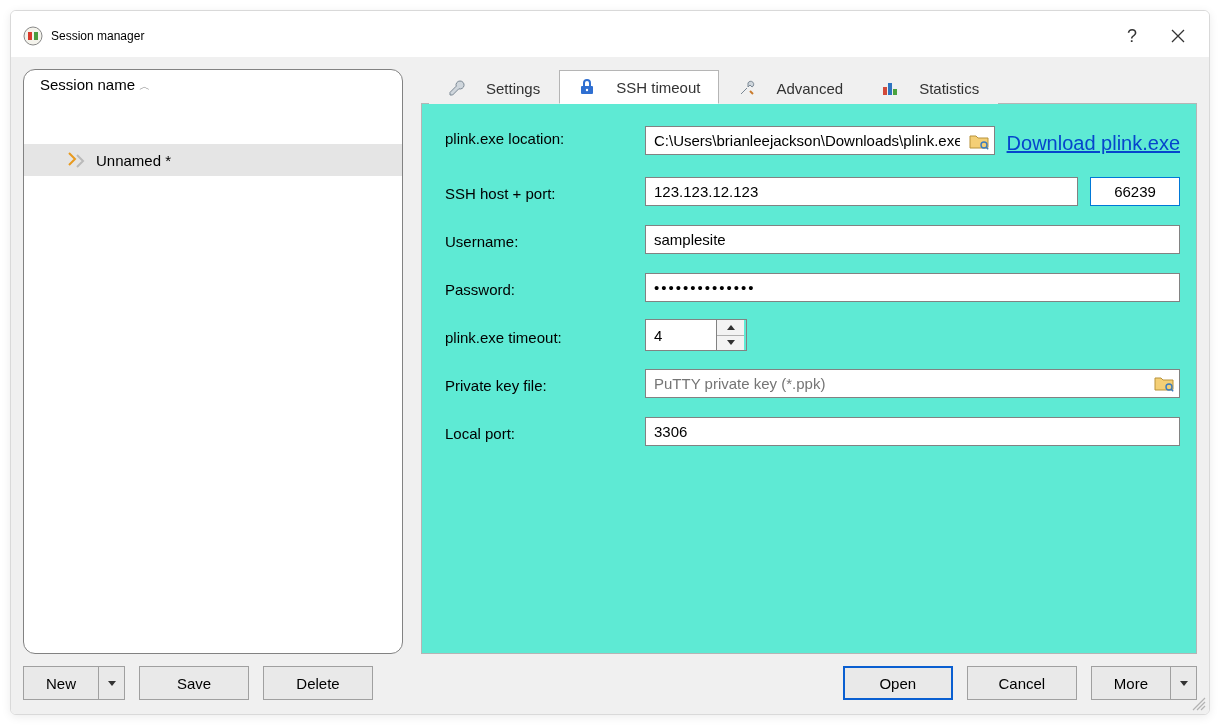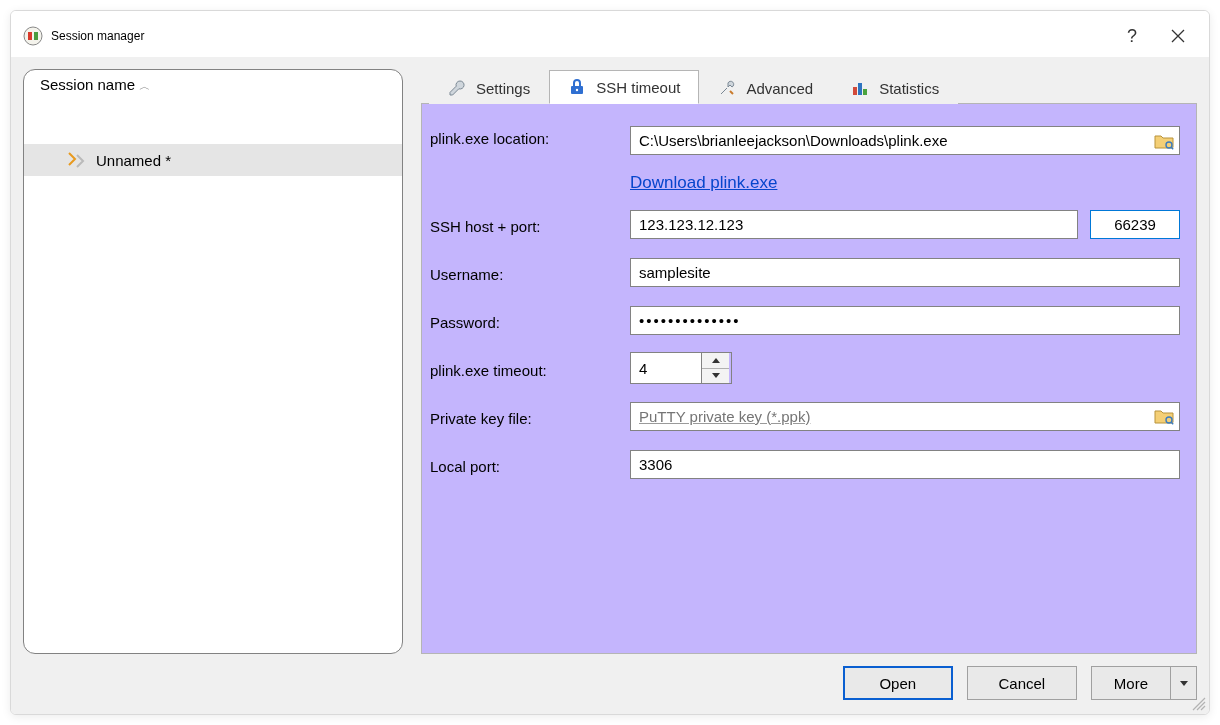--- a/index.html
+++ b/index.html
@@ -108,43 +108,43 @@
   }
   .tabs {
     display: flex;
     align-items: flex-end;
     gap: 0;
     padding-left: 8px;
   }
   .tab {
     display: flex;
     align-items: center;
-    gap: 10px;
+    gap: 20px;
     padding: 7px 18px;
     background: #f0f0f0;
     border: 1px solid transparent;
     border-bottom: none;
     cursor: pointer;
     font-size: 15px;
     position: relative;
     top: 1px;
     color: #333;
   }
   .tab svg { width: 18px; height: 18px; }
   .tab.active {
     background: #fff;
     border: 1px solid #b5b5b5;
     border-bottom: 1px solid #fff;
     z-index: 2;
   }
   .tabpanel {
     flex: 1;
-    background: #c4b5fd;
+    background: #5eead4;
     border: 1px solid #b5b5b5;
-    padding: 22px 16px 12px 8px;
+    padding: 22px 16px 12px 23px;
   }
   .form-row {
     display: flex;
     align-items: center;
     margin-bottom: 14px;
     min-height: 34px;
   }
   .form-row.tall { align-items: flex-start; }
   .form-row .lbl {
     width: 200px;
@@ -183,21 +183,21 @@
   .input-wrap .trailing-icon {
     position: absolute;
     right: 6px; top: 50%;
     transform: translateY(-50%);
     width: 20px; height: 18px;
     cursor: pointer;
   }
   .linkish {
     color: #0645cc;
     text-decoration: underline;
-    font-size: 17px;
+    font-size: 20px;
     cursor: pointer;
     margin-top: 6px;
     display: inline-block;
   }
   .spinner-wrap {
     display: flex;
     border: 1px solid #828282;
     width: 102px;
     height: 32px;
   }
@@ -218,21 +218,21 @@
   .spinner-btns button {
     flex: 1;
     border: none;
     background: #f3f3f3;
     cursor: pointer;
     padding: 0;
     display:flex;align-items:center;justify-content:center;
   }
   .spinner-btns button:first-child { border-bottom: 1px solid #b0b0b0; }
   .spinner-btns svg { width: 8px; height: 5px; }
-  .placeholder { color: #9a9a9a; text-decoration: underline; }
+  .placeholder { color: #9a9a9a; }
 
   
   .footer {
     background: #f0f0f0;
     padding: 12px 12px 14px 12px;
     display: flex;
     align-items: center;
   }
   .btn {
     height: 34px;
@@ -350,21 +350,21 @@
               <rect x="12" y="10" width="4" height="6" fill="#4aa33e"></rect>
             </svg>
             <span>Statistics</span>
           </div>
         </div>
 
         <div class="tabpanel">
 
           <div class="form-row tall">
             <div class="lbl">plink.exe location:</div>
-            <div class="fld" style="flex-direction:column;align-items:flex-start;">
+            <div class="fld" style="flex-direction:row;align-items:flex-start;">
               <div class="input-wrap" style="width:100%;">
                 <input class="tinput with-icon" value="C:\Users\brianleejackson\Downloads\plink.exe" style="">
                 <span class="trailing-icon">
                   <svg viewBox="0 0 20 18">
                     <path d="M1 4h6l2 2h10v9a1 1 0 0 1-1 1H1z" fill="#f4cf76" stroke="#b8933a"></path>
                     <circle cx="15" cy="13" r="3" fill="none" stroke="#3a7bbf" stroke-width="1.4"></circle>
                     <path d="M17.2 15.2l2 2" stroke="#3a7bbf" stroke-width="1.4"></path>
                   </svg>
                 </span>
               </div>
@@ -436,20 +436,32 @@
             <div class="fld">
               <input class="tinput full" value="3306" style="">
             </div>
           </div>
 
         </div>
       </div>
     </div>
 
     <div class="footer">
+      <div class="left-group">
+        <button class="btn split">
+          <span class="split-main">New</span>
+          <span class="split-arrow">
+            <svg width="8" height="5" viewBox="0 0 8 5">
+                <path d="M0 0 L4 5 L8 0 Z" fill="#333"></path>
+              </svg>
+          </span>
+        </button>
+        <button class="btn">Save</button>
+        <button class="btn">Delete</button>
+      </div>
       <div class="spacer"></div>
       <div class="right-group">
         <button class="btn primary">Open</button>
         <button class="btn">Cancel</button>
         <button class="btn split">
           <span class="split-main">More</span>
           <span class="split-arrow">
             <svg width="8" height="5" viewBox="0 0 8 5">
                 <path d="M0 0 L4 5 L8 0 Z" fill="#333"></path>
               </svg>

